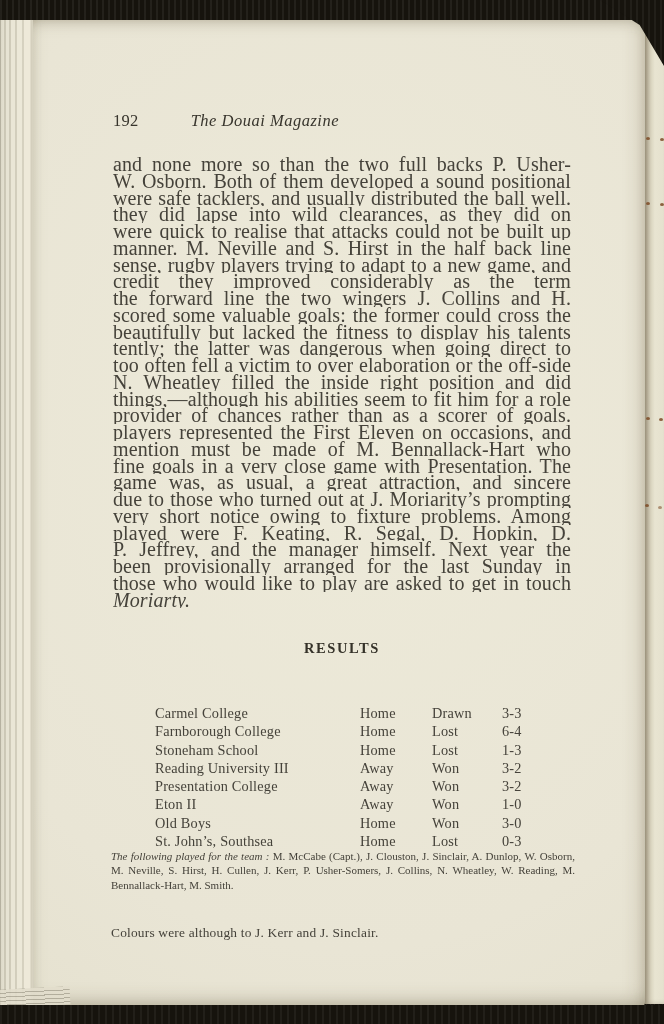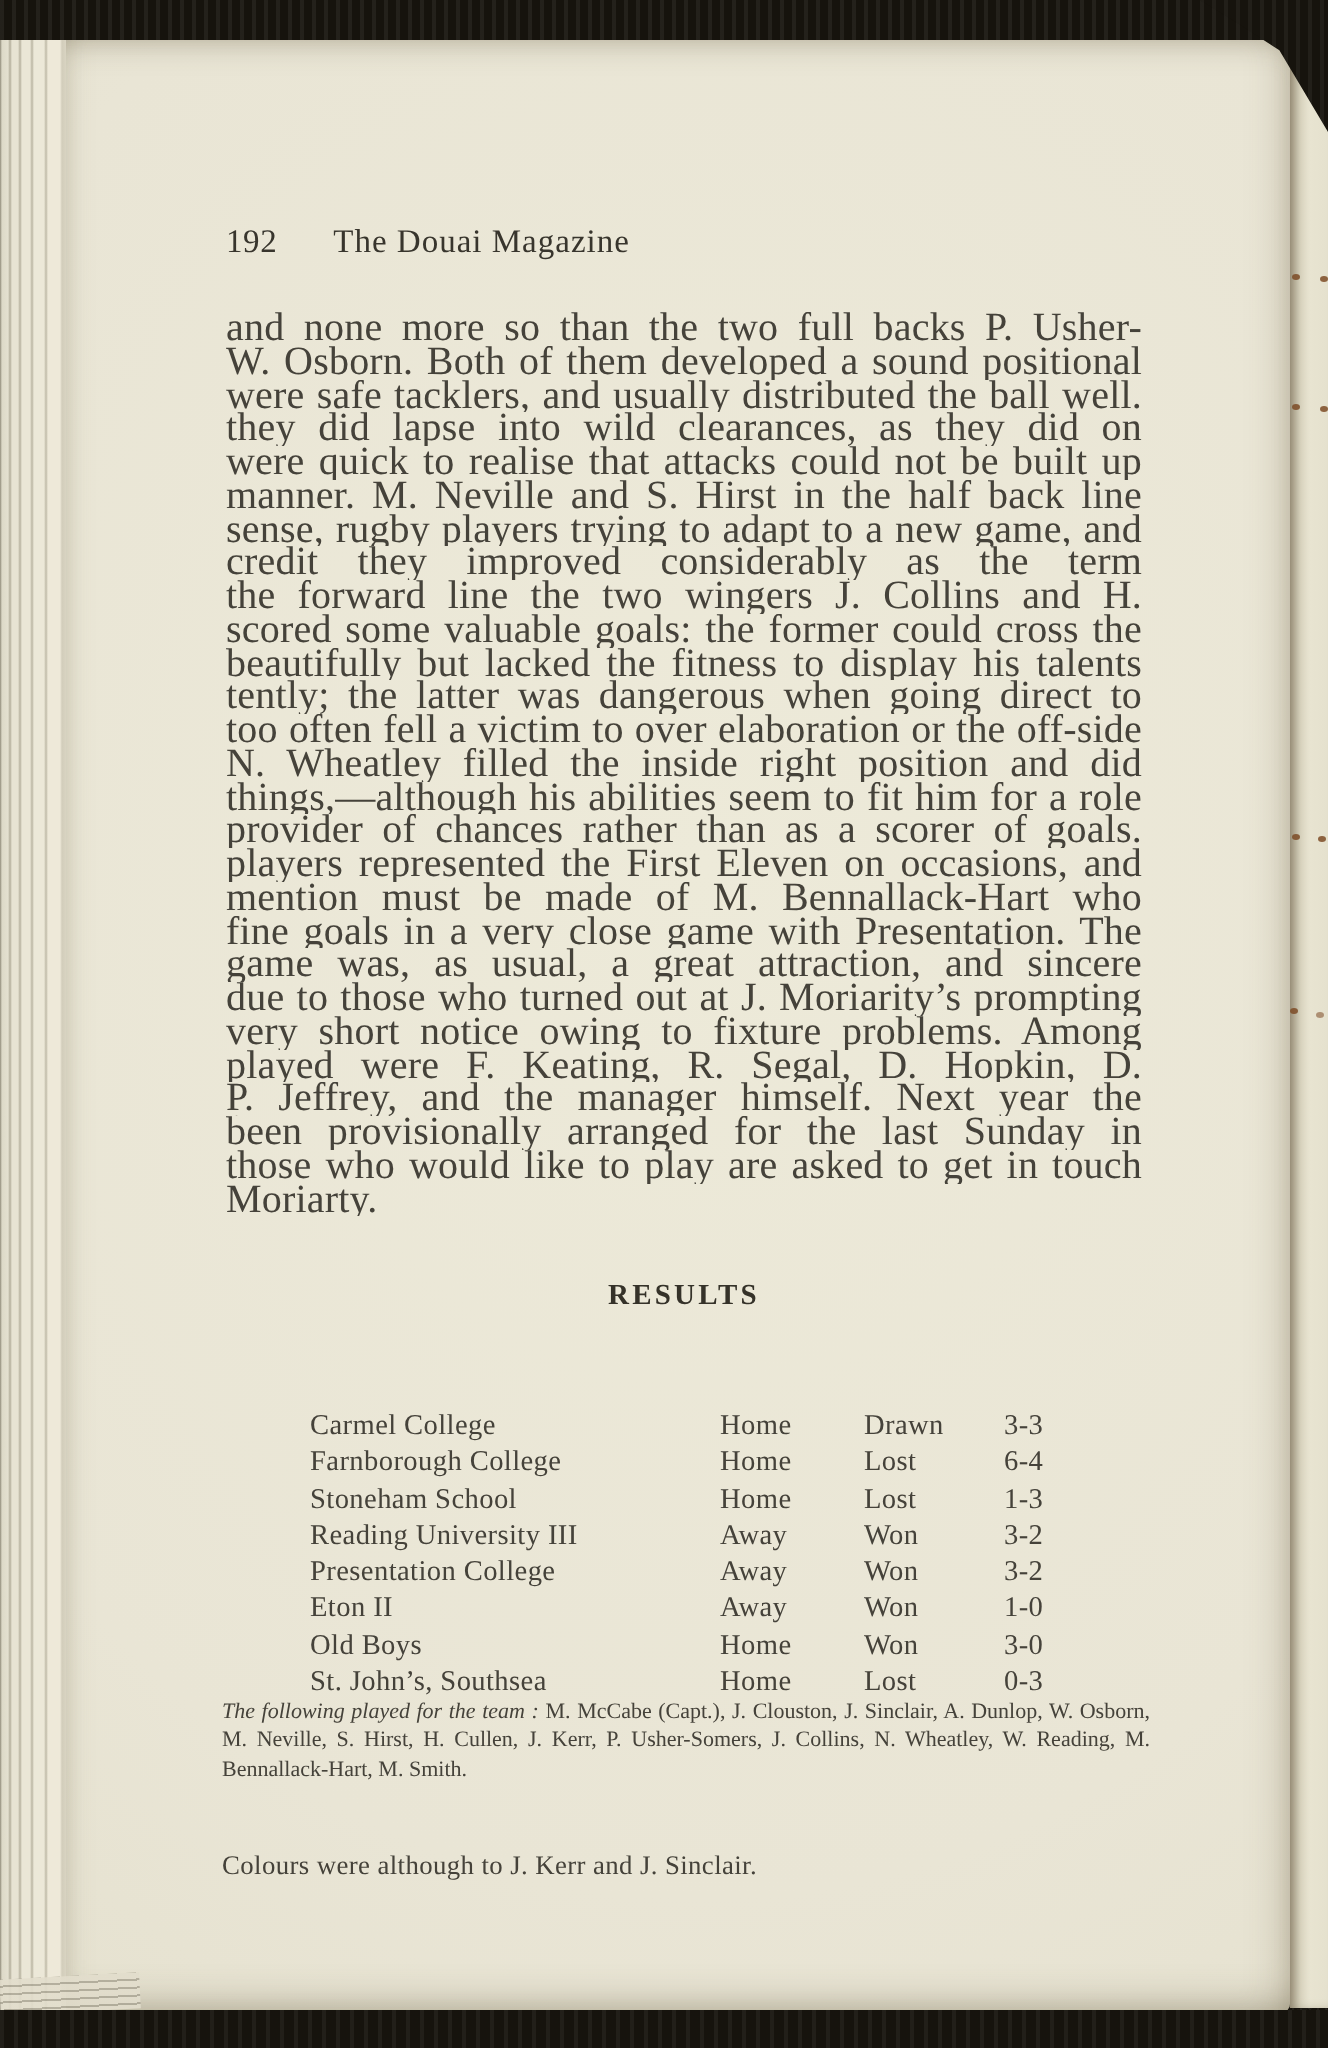--- a/index.html
+++ b/index.html
@@ -75,29 +75,29 @@
     background: repeating-linear-gradient(180deg, #e2ddcc 0 3px, #aea998 3px 4px);
     transform: rotate(-3deg); z-index:4; opacity:.9;
   }
 
   
   .running-head {
     position:absolute; left:80px; top:93px; width:470px;
     font-size:16.5px; letter-spacing:.3px; color:#38352d;
   }
   .running-head .pgnum { font-style:normal; margin-right:28px; }
-  .running-head .mag-title { letter-spacing:.5px; }
+  .running-head .mag-title { font-style:italic; letter-spacing:.5px;margin-left:24px; }
 
   .body-block {
     position:absolute; left:80px; top:138px; width:458px;
     font-size:20px; line-height:16.75px; letter-spacing:.1px;
     color:#45423a;
   }
   .body-line { text-align:justify; text-align-last:justify; height:16.75px; overflow:hidden; }
-  .body-line.last { text-align-last:left; }
+  .body-line.last { text-align-last:left;font-style:italic; }
 
   .results-heading {
     position:absolute; left:80px; top:622px; width:458px;
     text-align:center; font-weight:bold; font-size:14.5px;
     letter-spacing:1.6px; color:#353229;
   }
 
   .results-table {
     position:absolute; left:122px; top:663px; width:420px;
     font-size:14.3px; color:#45423a; letter-spacing:.2px;margin-top:24px;

